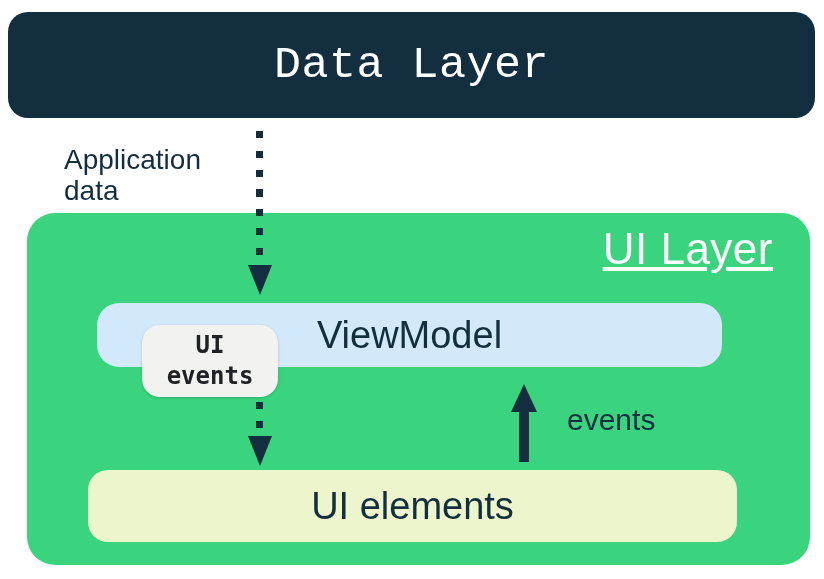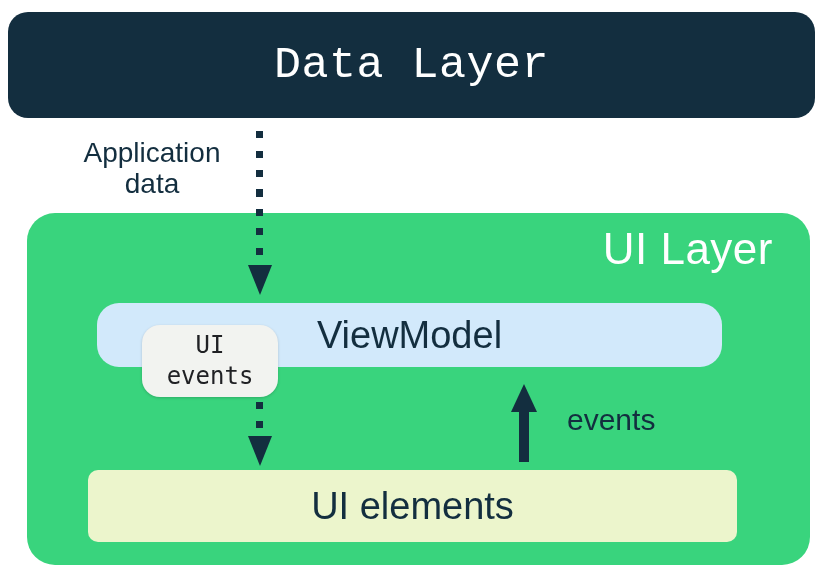--- a/index.html
+++ b/index.html
@@ -23,22 +23,22 @@
   .data-layer{
     position:absolute;left:8px;top:12px;width:807px;height:106px;
     background:var(--navy);border-radius:20px;
     display:flex;align-items:center;justify-content:center;
     color:var(--white);font-size:45px;letter-spacing:0.5px;
     z-index:2;
     font-family:Liberation Mono, monospace;
   }
   
   .app-data{
-    position:absolute;left:64px;top:137px;width:176px;
-    text-align:center;color:var(--navy);
+    position:absolute;left:64px;top:144px;width:176px;
+    text-align:left;color:var(--navy);
     font-size:28px;line-height:31px;
     z-index:4;
   }
   
   .dots{
     position:absolute;width:7px;
     background-image:repeating-linear-gradient(to bottom,var(--navy) 0 7px,transparent 7px 19.5px);
     z-index:4;
   }
   .dots1{left:256px;top:131px;height:133px;}
@@ -54,36 +54,37 @@
   
   .ui-layer{
     position:absolute;left:27px;top:213px;width:783px;height:352px;
     background:var(--green);border-radius:28px;
     z-index:1;
   }
   .ui-layer-label{
     position:absolute;right:51px;top:224px;
     color:var(--white);font-size:44px;letter-spacing:0.5px;
     z-index:2;
+    text-decoration:underline;
   }
   
   .viewmodel{
     position:absolute;left:97px;top:303px;width:625px;height:64px;
     background:var(--light-blue);border-radius:22px;
     display:flex;align-items:center;justify-content:center;
     color:var(--navy);font-size:38px;
     z-index:2;
   }
   
   .ui-state{
     position:absolute;left:142px;top:325px;width:136px;height:72px;
     background:var(--badge-bg);border-radius:18px;
     box-shadow:0 1px 3px rgba(0,0,0,0.18);
     display:flex;flex-direction:column;align-items:center;justify-content:center;
-    font-family:"DejaVu Sans Mono",monospace;font-weight:normal;
+    font-family:"DejaVu Sans Mono",monospace;font-weight:bold;
     font-size:24px;line-height:31px;color:var(--badge-text);
     z-index:3;
   }
   
   .ev-head{
     position:absolute;left:511px;top:384px;width:0;height:0;
     border-left:13px solid transparent;border-right:13px solid transparent;
     border-bottom:28px solid var(--navy);
     z-index:4;
   }
@@ -93,21 +94,21 @@
     z-index:4;
   }
   .ev-label{
     position:absolute;left:567px;top:403px;
     color:var(--navy);font-size:30px;
     z-index:4;
   }
   
   .ui-elements{
     position:absolute;left:88px;top:470px;width:649px;height:72px;
-    background:var(--pale-yellow);border-radius:10px;
+    background:var(--pale-yellow);border-radius:20px;
     display:flex;align-items:center;justify-content:center;
     color:var(--navy);font-size:38px;
     z-index:2;
   }
 </style>
 </head>
 <body>
 
 <div class="stage">
 

